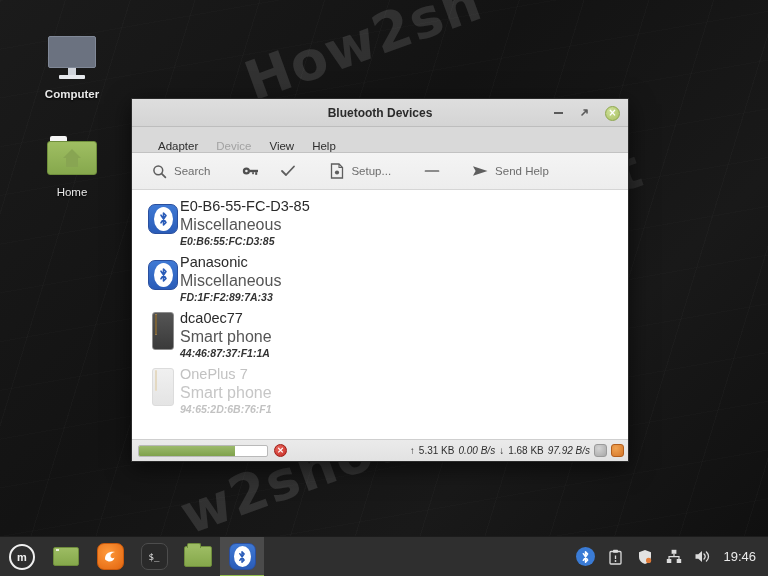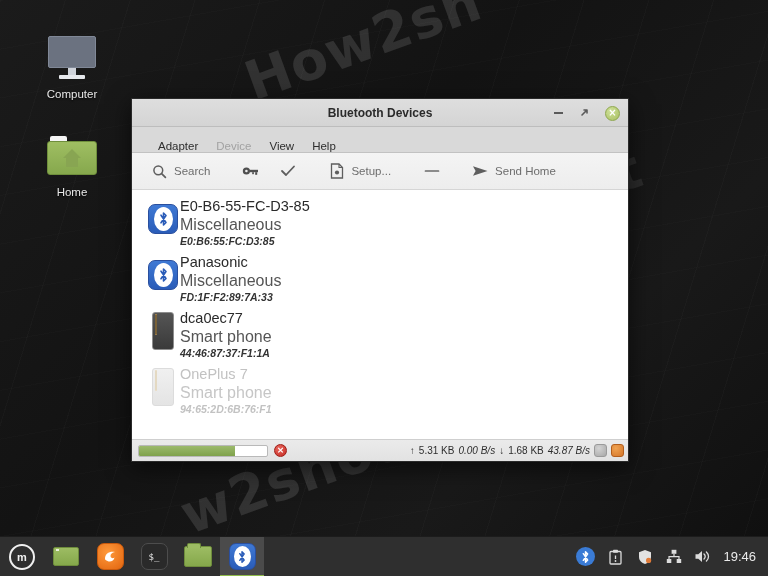--- a/index.html
+++ b/index.html
@@ -175,21 +175,21 @@
   #tray { margin-left:auto; display:flex; align-items:center; gap:12px; padding-right:12px; }
   .tray-ic { width:17px; height:17px; display:flex; align-items:center; justify-content:center; color:#dcdcdc; }
   .bt-tray { width:19px; height:19px; border-radius:50%; background:#3a7bd5; display:flex; align-items:center; justify-content:center; }
   #clock { color:#eaeaea; font-size:13px; font-family:"Liberation Sans", sans-serif; }
 </style>
 </head>
 <body>
 
 <div id="desktop">
 
-  <div class="desk-icon" style="left:24px; top:32px;">
+  <div class="desk-icon" style="left:24px; top:32px;font-weight:bold;">
     <span class="glyph">
       <span class="monitor-body"></span>
         <span class="monitor-neck"></span>
         <span class="monitor-base"></span>
     </span>
     <span>Computer</span>
   </div>
 
   <div class="desk-icon" style="left:24px; top:130px;">
     <span class="glyph">
@@ -288,21 +288,21 @@
     </div>
 
     <div class="tb-sep"></div>
 
     <div class="tb">
       <span class="ic">
         <svg width="17" height="14" viewBox="0 0 17 14">
             <path d="M1 2.2 L15.5 7 L1 11.8 L3.6 7 Z" fill="#5e5e5e"></path>
           </svg>
       </span>
-      <span>Send Home</span>
+      <span>Send Help</span>
     </div>
   </div>
 
   <div id="devlist">
 
     <div class="dev">
       <span class="icon">
         <span class="bticon">
             <span class="oval">
           <svg width="9" height="16" viewBox="0 0 9 16">
@@ -364,21 +364,21 @@
     </div>
     <div class="cancel-btn">
       <span>×</span>
     </div>
     <div id="stats">
       <span>↑</span>
       <span>5.31 KB</span>
       <span class="it">0.00 B/s</span>
       <span>↓</span>
       <span>1.68 KB</span>
-      <span class="it">43.87 B/s</span>
+      <span class="it">97.92 B/s</span>
       <span class="tray-sm tray-grey"></span>
       <span class="tray-sm tray-orange"></span>
     </div>
   </div>
 </div>
 
 <div id="taskbar">
 
   <div id="menu-btn">
     <span class="mint-logo">

